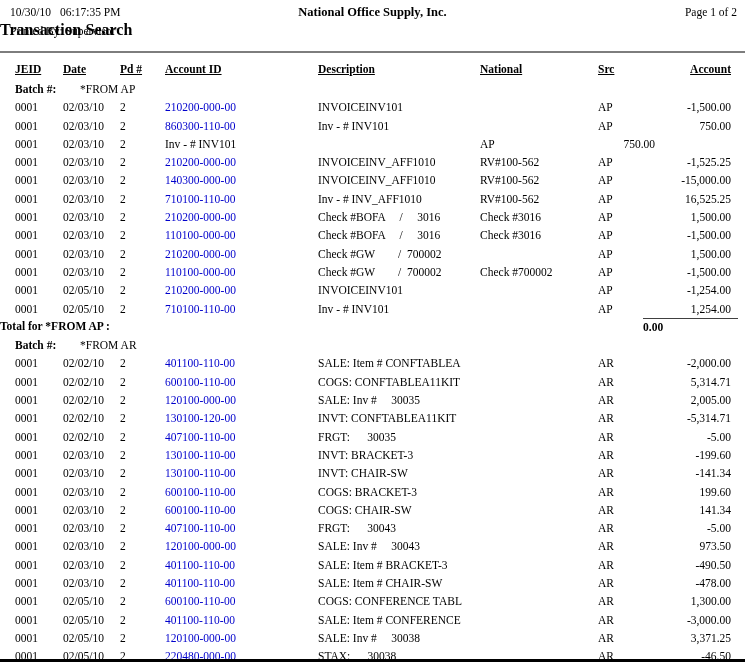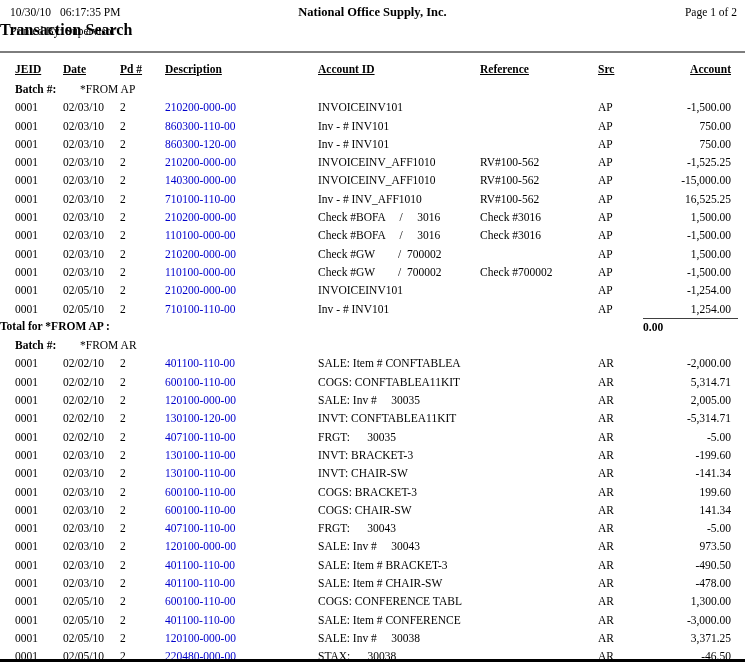--- a/index.html
+++ b/index.html
@@ -42,27 +42,27 @@
 
   <div class="rpt-header">
     <span class="h-date">10/30/10</span>
     <span class="h-time">06:17:35 PM</span>
     <span class="h-printedby">Printed By: Supervisor</span>
     <div class="h-company">National Office Supply, Inc.</div>
     <div class="h-title">Transaction Search</div>
     <span class="h-page">Page 1 of 2</span>
   </div>
 
-  <div id="cols" class="grid-row colrow"><span><span class="u">JEID</span></span><span><span class="u">Date</span></span><span><span class="u">Pd #</span></span><span><span class="u">Description</span></span><span><span class="u">Account ID</span></span><span><span class="u">Reference</span></span><span><span class="u">Src</span></span><span class="amt"><span class="u">Account</span></span></div>
+  <div id="cols" class="grid-row colrow"><span><span class="u">JEID</span></span><span><span class="u">Date</span></span><span><span class="u">Pd #</span></span><span><span class="u">Account ID</span></span><span><span class="u">Description</span></span><span><span class="u">National</span></span><span><span class="u">Src</span></span><span class="amt"><span class="u">Account</span></span></div>
 
   <div id="tbody">
       <div class="batchrow"><span class="batch-label">Batch #:</span><span>*FROM AP</span></div>
       <div class="grid-row"><span>0001</span><span>02/03/10</span><span>2</span><span class="acct">210200-000-00</span><span>INVOICEINV101</span><span></span><span>AP</span><span class="amt">-1,500.00</span></div>
       <div class="grid-row"><span>0001</span><span>02/03/10</span><span>2</span><span class="acct">860300-110-00</span><span>Inv - # INV101</span><span></span><span>AP</span><span class="amt">750.00</span></div>
-      <div class="grid-row"><span>0001</span><span>02/03/10</span><span>2</span><span class="acct">860300-120-00</span><span>Inv - # INV101</span><span></span><span>AP</span><span class="amt">750.00</span></div>
+      <div class="grid-row"><span>0001</span><span>02/03/10</span><span>2</span><span>Inv - # INV101</span><span></span><span>AP</span><span class="amt">750.00</span></div>
       <div class="grid-row"><span>0001</span><span>02/03/10</span><span>2</span><span class="acct">210200-000-00</span><span>INVOICEINV_AFF1010</span><span>RV#100-562</span><span>AP</span><span class="amt">-1,525.25</span></div>
       <div class="grid-row"><span>0001</span><span>02/03/10</span><span>2</span><span class="acct">140300-000-00</span><span>INVOICEINV_AFF1010</span><span>RV#100-562</span><span>AP</span><span class="amt">-15,000.00</span></div>
       <div class="grid-row"><span>0001</span><span>02/03/10</span><span>2</span><span class="acct">710100-110-00</span><span>Inv - # INV_AFF1010</span><span>RV#100-562</span><span>AP</span><span class="amt">16,525.25</span></div>
       <div class="grid-row"><span>0001</span><span>02/03/10</span><span>2</span><span class="acct">210200-000-00</span><span>Check #BOFA     /     3016</span><span>Check #3016</span><span>AP</span><span class="amt">1,500.00</span></div>
       <div class="grid-row"><span>0001</span><span>02/03/10</span><span>2</span><span class="acct">110100-000-00</span><span>Check #BOFA     /     3016</span><span>Check #3016</span><span>AP</span><span class="amt">-1,500.00</span></div>
       <div class="grid-row"><span>0001</span><span>02/03/10</span><span>2</span><span class="acct">210200-000-00</span><span>Check #GW        /  700002</span><span></span><span>AP</span><span class="amt">1,500.00</span></div>
       <div class="grid-row"><span>0001</span><span>02/03/10</span><span>2</span><span class="acct">110100-000-00</span><span>Check #GW        /  700002</span><span>Check #700002</span><span>AP</span><span class="amt">-1,500.00</span></div>
       <div class="grid-row"><span>0001</span><span>02/05/10</span><span>2</span><span class="acct">210200-000-00</span><span>INVOICEINV101</span><span></span><span>AP</span><span class="amt">-1,254.00</span></div>
       <div class="grid-row"><span>0001</span><span>02/05/10</span><span>2</span><span class="acct">710100-110-00</span><span>Inv - # INV101</span><span></span><span>AP</span><span class="amt">1,254.00</span></div>
       <div class="totalrow">

